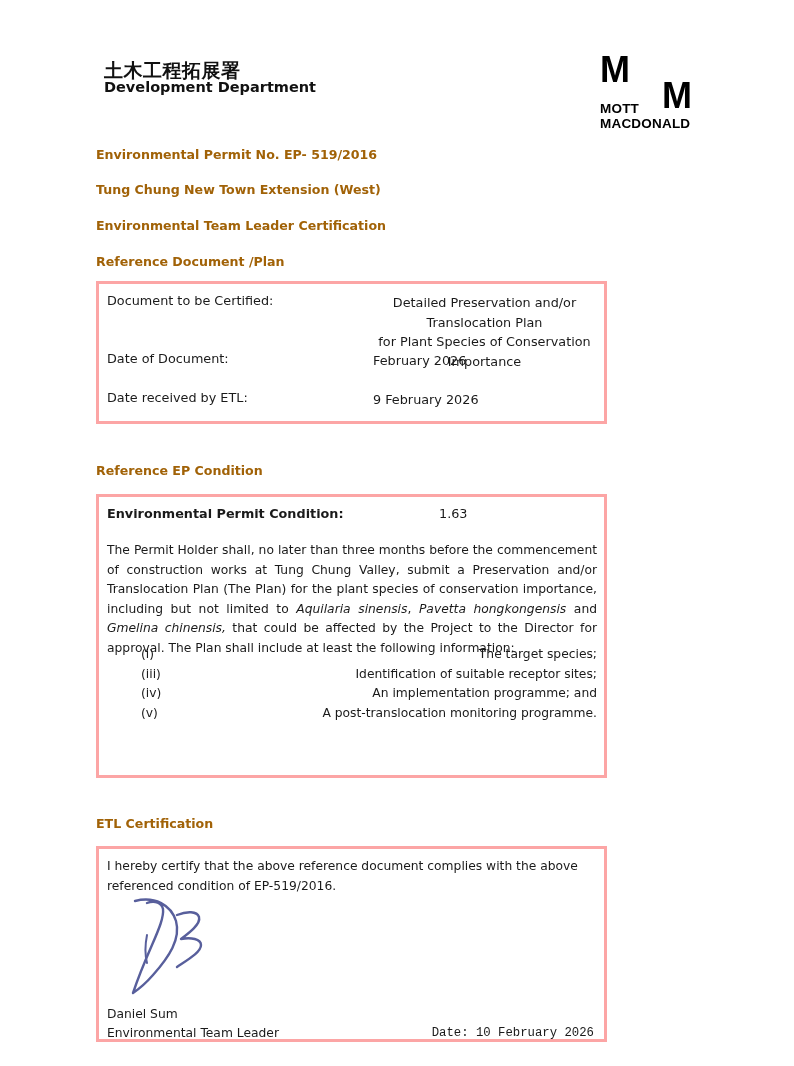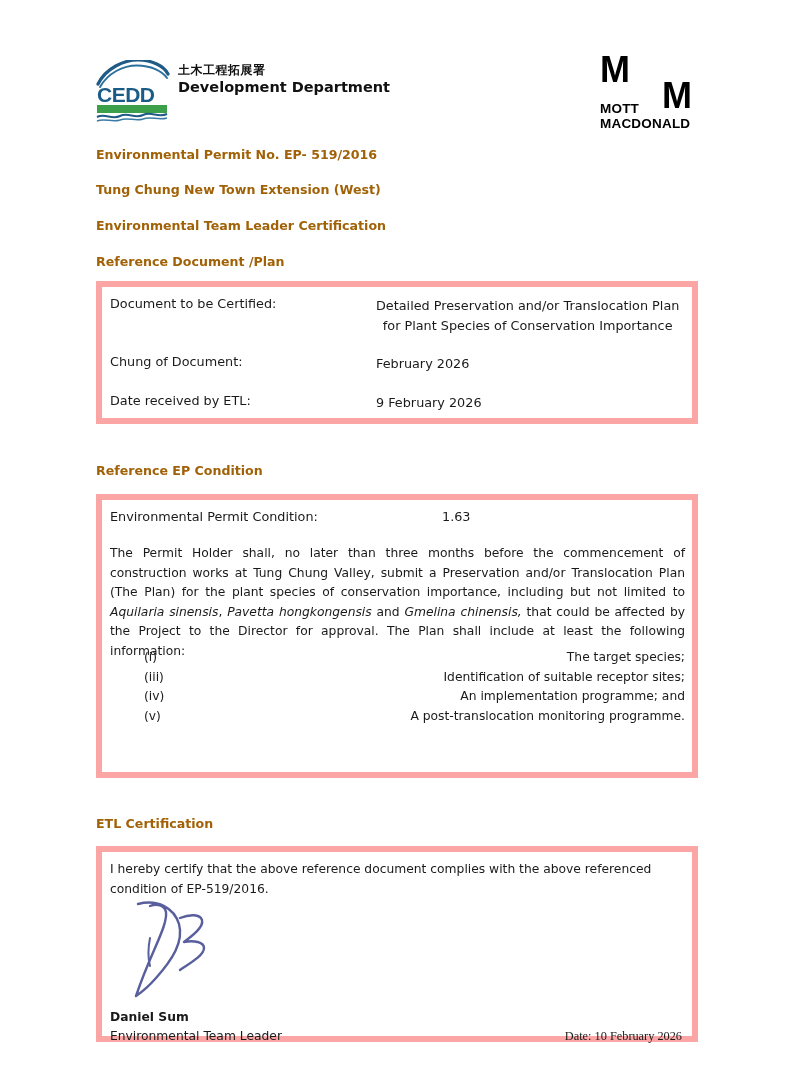--- a/index.html
+++ b/index.html
@@ -43,21 +43,21 @@
     height: 62px;
     flex: 0 0 74px;
   }
   .cedd-mark svg { display: block; }
   .cedd-text {
     margin-left: 8px;
     padding-top: 2px;
   }
   .cedd-cn {
     font-family: "DejaVu Sans", sans-serif;
-    font-size: 12px;
+    font-size: 19px;
     font-weight: 700;
     line-height: 16px;
     color: #111;
     letter-spacing: 0.5px;
   }
   .cedd-en {
     font-family: "DejaVu Sans", sans-serif;
     font-size: 14.5px;
     font-weight: 700;
     line-height: 17.5px;
@@ -119,22 +119,22 @@
   .h-project  { top: 182px; }
   .h-etlcert  { top: 218px; }
   .h-refdoc   { top: 254px; }
   .h-refep    { top: 463px; }
   .h-etl      { top: 816px; }
 
   
   .box {
     position: absolute;
     left: 96px;
-    width: 602px;
-    border: 6px solid #fca5a5;
+    width: 511px;
+    border: 3px solid #fca5a5;
     box-sizing: border-box;
     background: #fff;
   }
   .box-doc  { top: 281px; height: 143px; }
   .box-ep   { top: 494px; height: 284px; }
   .box-etl  { top: 846px; height: 196px; }
 
   
   .doc-row {
     position: absolute;
@@ -164,21 +164,21 @@
   
   .ep-head {
     position: absolute;
     left: 8px;
     top: 9px;
     right: 8px;
     font-family: "DejaVu Sans", sans-serif;
     font-size: 12.8px;
     color: #1a1a1a;
   }
-  .ep-head .lbl { position: absolute; left: 0; top: 0; white-space: nowrap; }
+  .ep-head .lbl { position: absolute; left: 0; top: 0; white-space: nowrap; font-weight: bold; }
   .ep-head .val { position: absolute; left: 332px; top: 0; }
 
   .ep-para {
     position: absolute;
     left: 8px;
     right: 7px;
     top: 44px;
     font-family: "DejaVu Sans", sans-serif;
     font-size: 12.3px;
     line-height: 19.6px;
@@ -230,64 +230,49 @@
   }
   .sig-wrap svg { display: block; }
   .etl-name {
     position: absolute;
     left: 8px;
     top: 156px;
     font-family: "DejaVu Sans", sans-serif;
     font-size: 12.3px;
     line-height: 19px;
     color: #1a1a1a;
-    font-weight: bold;
   }
   .etl-role {
     position: absolute;
     left: 8px;
     top: 175px;
     font-family: "DejaVu Sans", sans-serif;
     font-size: 12.3px;
     line-height: 19px;
     color: #1a1a1a;
   }
   .etl-date {
     position: absolute;
     right: 10px;
     top: 175px;
-    font-family: Liberation Serif, serif;
+    font-family: Liberation Mono, monospace;
     font-size: 12.3px;
     line-height: 19px;
     color: #1a1a1a;
     white-space: nowrap;
   }
 </style>
 </head>
 <body>
 
 <div class="page">
 
   <div class="header">
 
     <div class="cedd-logo">
-      <div class="cedd-mark">
-        <svg width="74" height="62" viewBox="0 0 74 62" xmlns="http://www.w3.org/2000/svg">
-
-          <path d="M2,24 C10,8 28,0 42,0 C56,0 68,6 72,14" fill="none" stroke="#1f5b86" stroke-width="3.2" stroke-linecap="round"></path>
-          <path d="M4,27 C12,13 27,5.5 41,5.5 C55,5.5 66,11 71,18" fill="none" stroke="#2b6f9c" stroke-width="2" stroke-linecap="round"></path>
-
-          <text x="1" y="42" font-family="Liberation Sans, sans-serif" font-size="21" font-weight="700" fill="#1b5c87" letter-spacing="-0.5">CEDD</text>
-
-          <rect x="1" y="45" width="70" height="8" fill="#3c9f4a"></rect>
-
-          <path d="M1,57 C9,53 16,60 24,56 C32,52 39,59 47,55 C55,51 62,58 71,54" fill="none" stroke="#1f5b86" stroke-width="2"></path>
-          <path d="M1,61 C9,57.5 16,63 24,60 C32,56.5 39,62 47,59 C55,55.5 62,61 71,58" fill="none" stroke="#3a7ca5" stroke-width="1.5"></path>
-        </svg>
-      </div>
       <div class="cedd-text">
         <div class="cedd-cn">土木工程拓展署</div>
         <div class="cedd-en">Development Department</div>
       </div>
     </div>
 
     <div class="mm-logo">
       <div class="mm-m1">M</div>
       <div class="mm-m2">M</div>
       <div class="mm-words">
@@ -306,21 +291,21 @@
 
     <div class="doc-row doc-r1">
       <span class="lbl">Document to be Certified:</span>
       <span class="val">
         <span>Detailed Preservation and/or Translocation Plan</span><br>
         <span>for Plant Species of Conservation Importance</span>
       </span>
     </div>
 
     <div class="doc-row doc-r2">
-      <span class="lbl">Chung of Document:</span>
+      <span class="lbl">Date of Document:</span>
       <span class="val">February 2026</span>
     </div>
 
     <div class="doc-row doc-r3">
       <span class="lbl">Date received by ETL:</span>
       <span class="val">9 February 2026</span>
     </div>
   </div>
 
   <div class="heading h-refep">Reference EP Condition</div>

